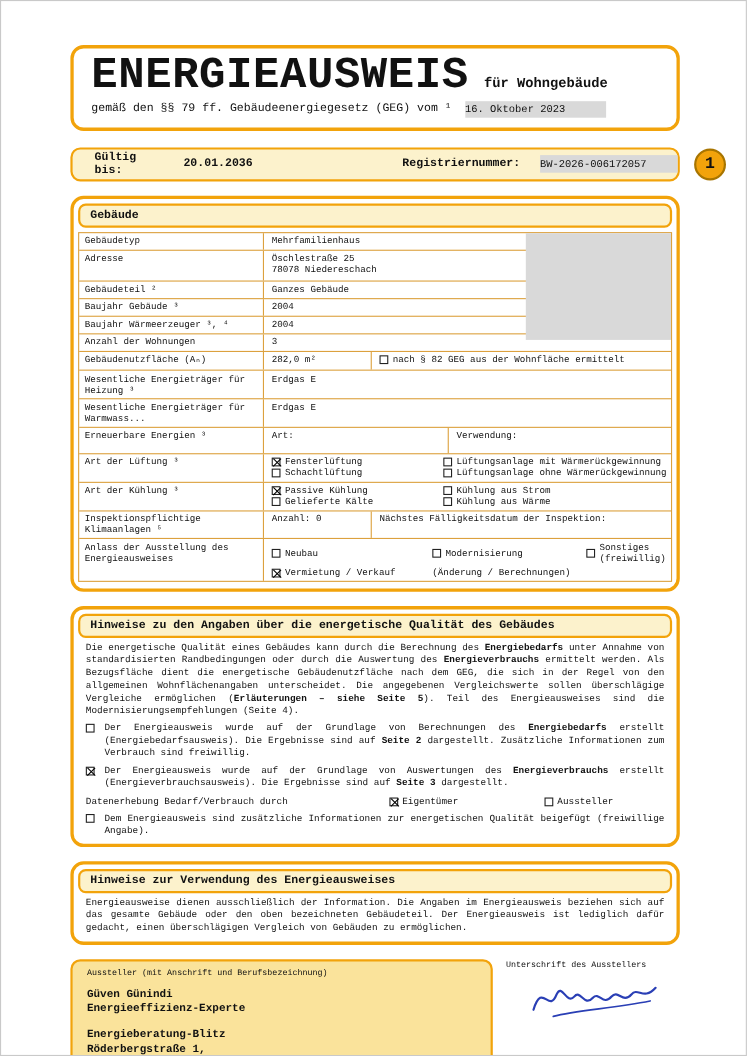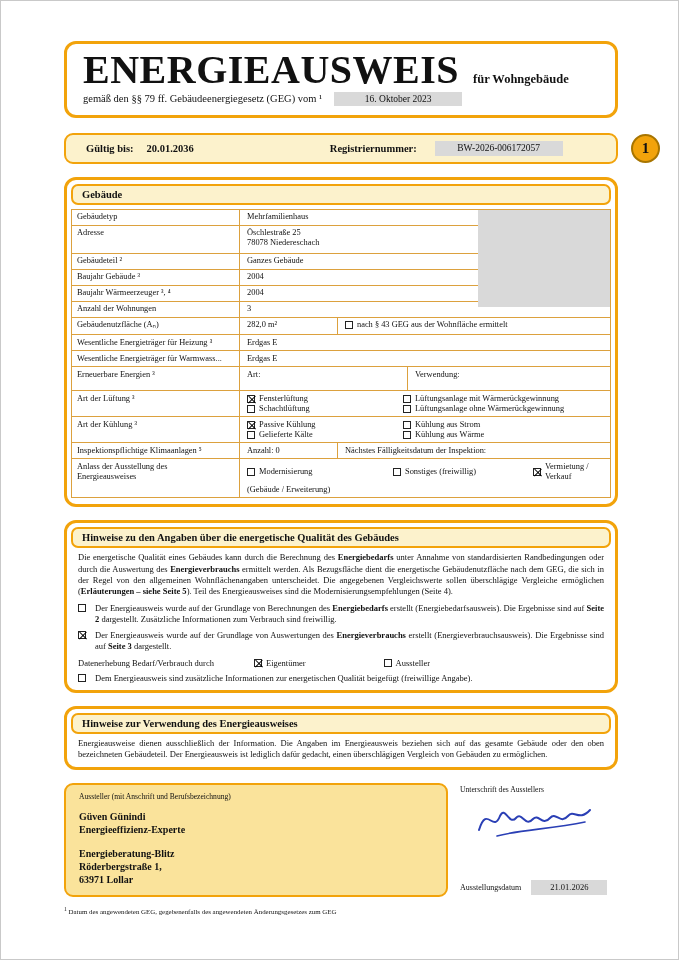--- a/index.html
+++ b/index.html
@@ -6,23 +6,23 @@
     --orange:#F2A30B;
     --grid:#DCA13E;
     --pale:#FCF2CC;
     --yellow:#FAE39B;
     --gray:#D9D9D9;
     --ink:#111;
   }
   *{margin:0;padding:0;box-sizing:border-box;}
   body{background:#ffffff;}
   .page{width:679px;height:960px;position:relative;background:#fff;border:1px solid #c9c9c9;
-        font-family:Liberation Serif, serif;color:var(--ink);overflow:hidden;padding-left:44px;}
+        font-family:Liberation Mono, monospace;color:var(--ink);overflow:hidden;padding-left:44px;}
   .content{position:absolute;left:63px;top:40px;width:554px;}
-  .gray-box{background:var(--gray);display:inline-block;text-align:center;}
+  .gray-box{background:var(--gray);display:inline-block;text-align:left;}
 
   
   .header-box{border:3px solid var(--orange);border-radius:12px;padding:6px 16px 9px;background:#fff;}
   .title-row{display:flex;align-items:baseline;}
   .main-title{font-size:40px;font-weight:700;letter-spacing:.5px;line-height:1.02;}
   .subtitle{font-size:12.5px;font-weight:700;margin-left:14px;}
   .law-row{display:flex;align-items:center;font-size:10.5px;margin-top:1px;}
   .law-date{font-size:9.5px;padding:2px 0;width:128px;margin-left:12px;}
 
   
@@ -63,21 +63,21 @@
   .opt2col{flex:1;display:grid;grid-template-columns:156px 1fr;row-gap:0;padding:2.5px 4px 2px 7px;align-content:start;}
   .opt3col{flex:1;display:grid;grid-template-columns:146px 140px 1fr;row-gap:3px;padding:2.5px 4px 2px 7px;align-content:start;}
   .note-plain{font-size:8.4px;}
 
   
   .body-text{padding:4px 7px 0;font-size:8.5px;line-height:1.34;text-align:justify;}
   .cbpara{display:flex;gap:5px;margin-top:5px;padding:0 7px;font-size:8.5px;line-height:1.3;}
   .cbpara .cb{margin-top:1px;}
   .cbpara .txt{flex:1;text-align:justify;}
   .data-row{display:flex;align-items:center;margin-top:6px;padding:0 7px;font-size:8.5px;}
-  .data-row .opt.first{margin-left:40px;}
+  .data-row .opt.first{margin-left:92px;}
   .data-row .opt.second{margin-left:78px;}
 
   
   .issuer-row{display:flex;margin-top:13px;}
   .issuer-box{width:384px;flex:none;background:var(--yellow);border:2px solid var(--orange);
               border-radius:9px;padding:7px 13px 9px;}
   .issuer-top-label{font-size:7.6px;}
   .issuer-line{font-size:10px;font-weight:700;line-height:1.3;min-height:13px;}
   .issuer-first{margin-top:9px;}
   .issuer-gap{height:11px;}
@@ -153,21 +153,21 @@
           <div class="bl">Anzahl der Wohnungen</div>
           <div class="bv">3</div>
         </div>
 
         <div class="brow r16">
           <div class="bl">Gebäudenutzfläche (Aₙ)</div>
           <div class="vcell w98">282,0 m²</div>
           <div class="bv">
             <span class="opt">
               <span class="cb"></span>
-              <span>nach § 43 GEG aus der Wohnfläche ermittelt</span>
+              <span>nach § 82 GEG aus der Wohnfläche ermittelt</span>
             </span>
           </div>
         </div>
 
         <div class="brow r16">
           <div class="bl">Wesentliche Energieträger für Heizung ³</div>
           <div class="bv">Erdgas E</div>
         </div>
 
         <div class="brow r16">
@@ -234,31 +234,35 @@
         </div>
 
         <div class="brow r26">
           <div class="bl">
             <div>Anlass der Ausstellung des</div>
             <div>Energieausweises</div>
           </div>
           <div class="opt3col">
             <span class="opt">
               <span class="cb"></span>
+              <span>Neubau</span>
+            </span>
+            <span class="opt">
+              <span class="cb"></span>
               <span>Modernisierung</span>
             </span>
             <span class="opt">
               <span class="cb"></span>
               <span>Sonstiges (freiwillig)</span>
             </span>
             <span class="opt">
               <span class="cb checked"></span>
               <span>Vermietung / Verkauf</span>
             </span>
-            <span class="note-plain">(Gebäude / Erweiterung)</span>
+            <span class="note-plain">(Änderung / Berechnungen)</span>
           </div>
         </div>
 
       </div>
     </div>
 
     <div class="section">
       <div class="section-title">Hinweise zu den Angaben über die energetische Qualität des Gebäudes</div>
       <p class="body-text"><span>Die energetische Qualität eines Gebäudes kann durch die Berechnung des </span><b>Energiebedarfs</b><span> unter Annahme von standardisierten Randbedingungen oder durch die Auswertung des </span><b>Energieverbrauchs</b><span> ermittelt werden. Als Bezugsfläche dient die energetische Gebäudenutzfläche nach dem GEG, die sich in der Regel von den allgemeinen Wohnflächenangaben unterscheidet. Die angegebenen Vergleichswerte sollen überschlägige Vergleiche ermöglichen (</span><b>Erläuterungen – siehe Seite 5</b><span>). Teil des Energieausweises sind die Modernisierungsempfehlungen (Seite 4).</span></p>
 

